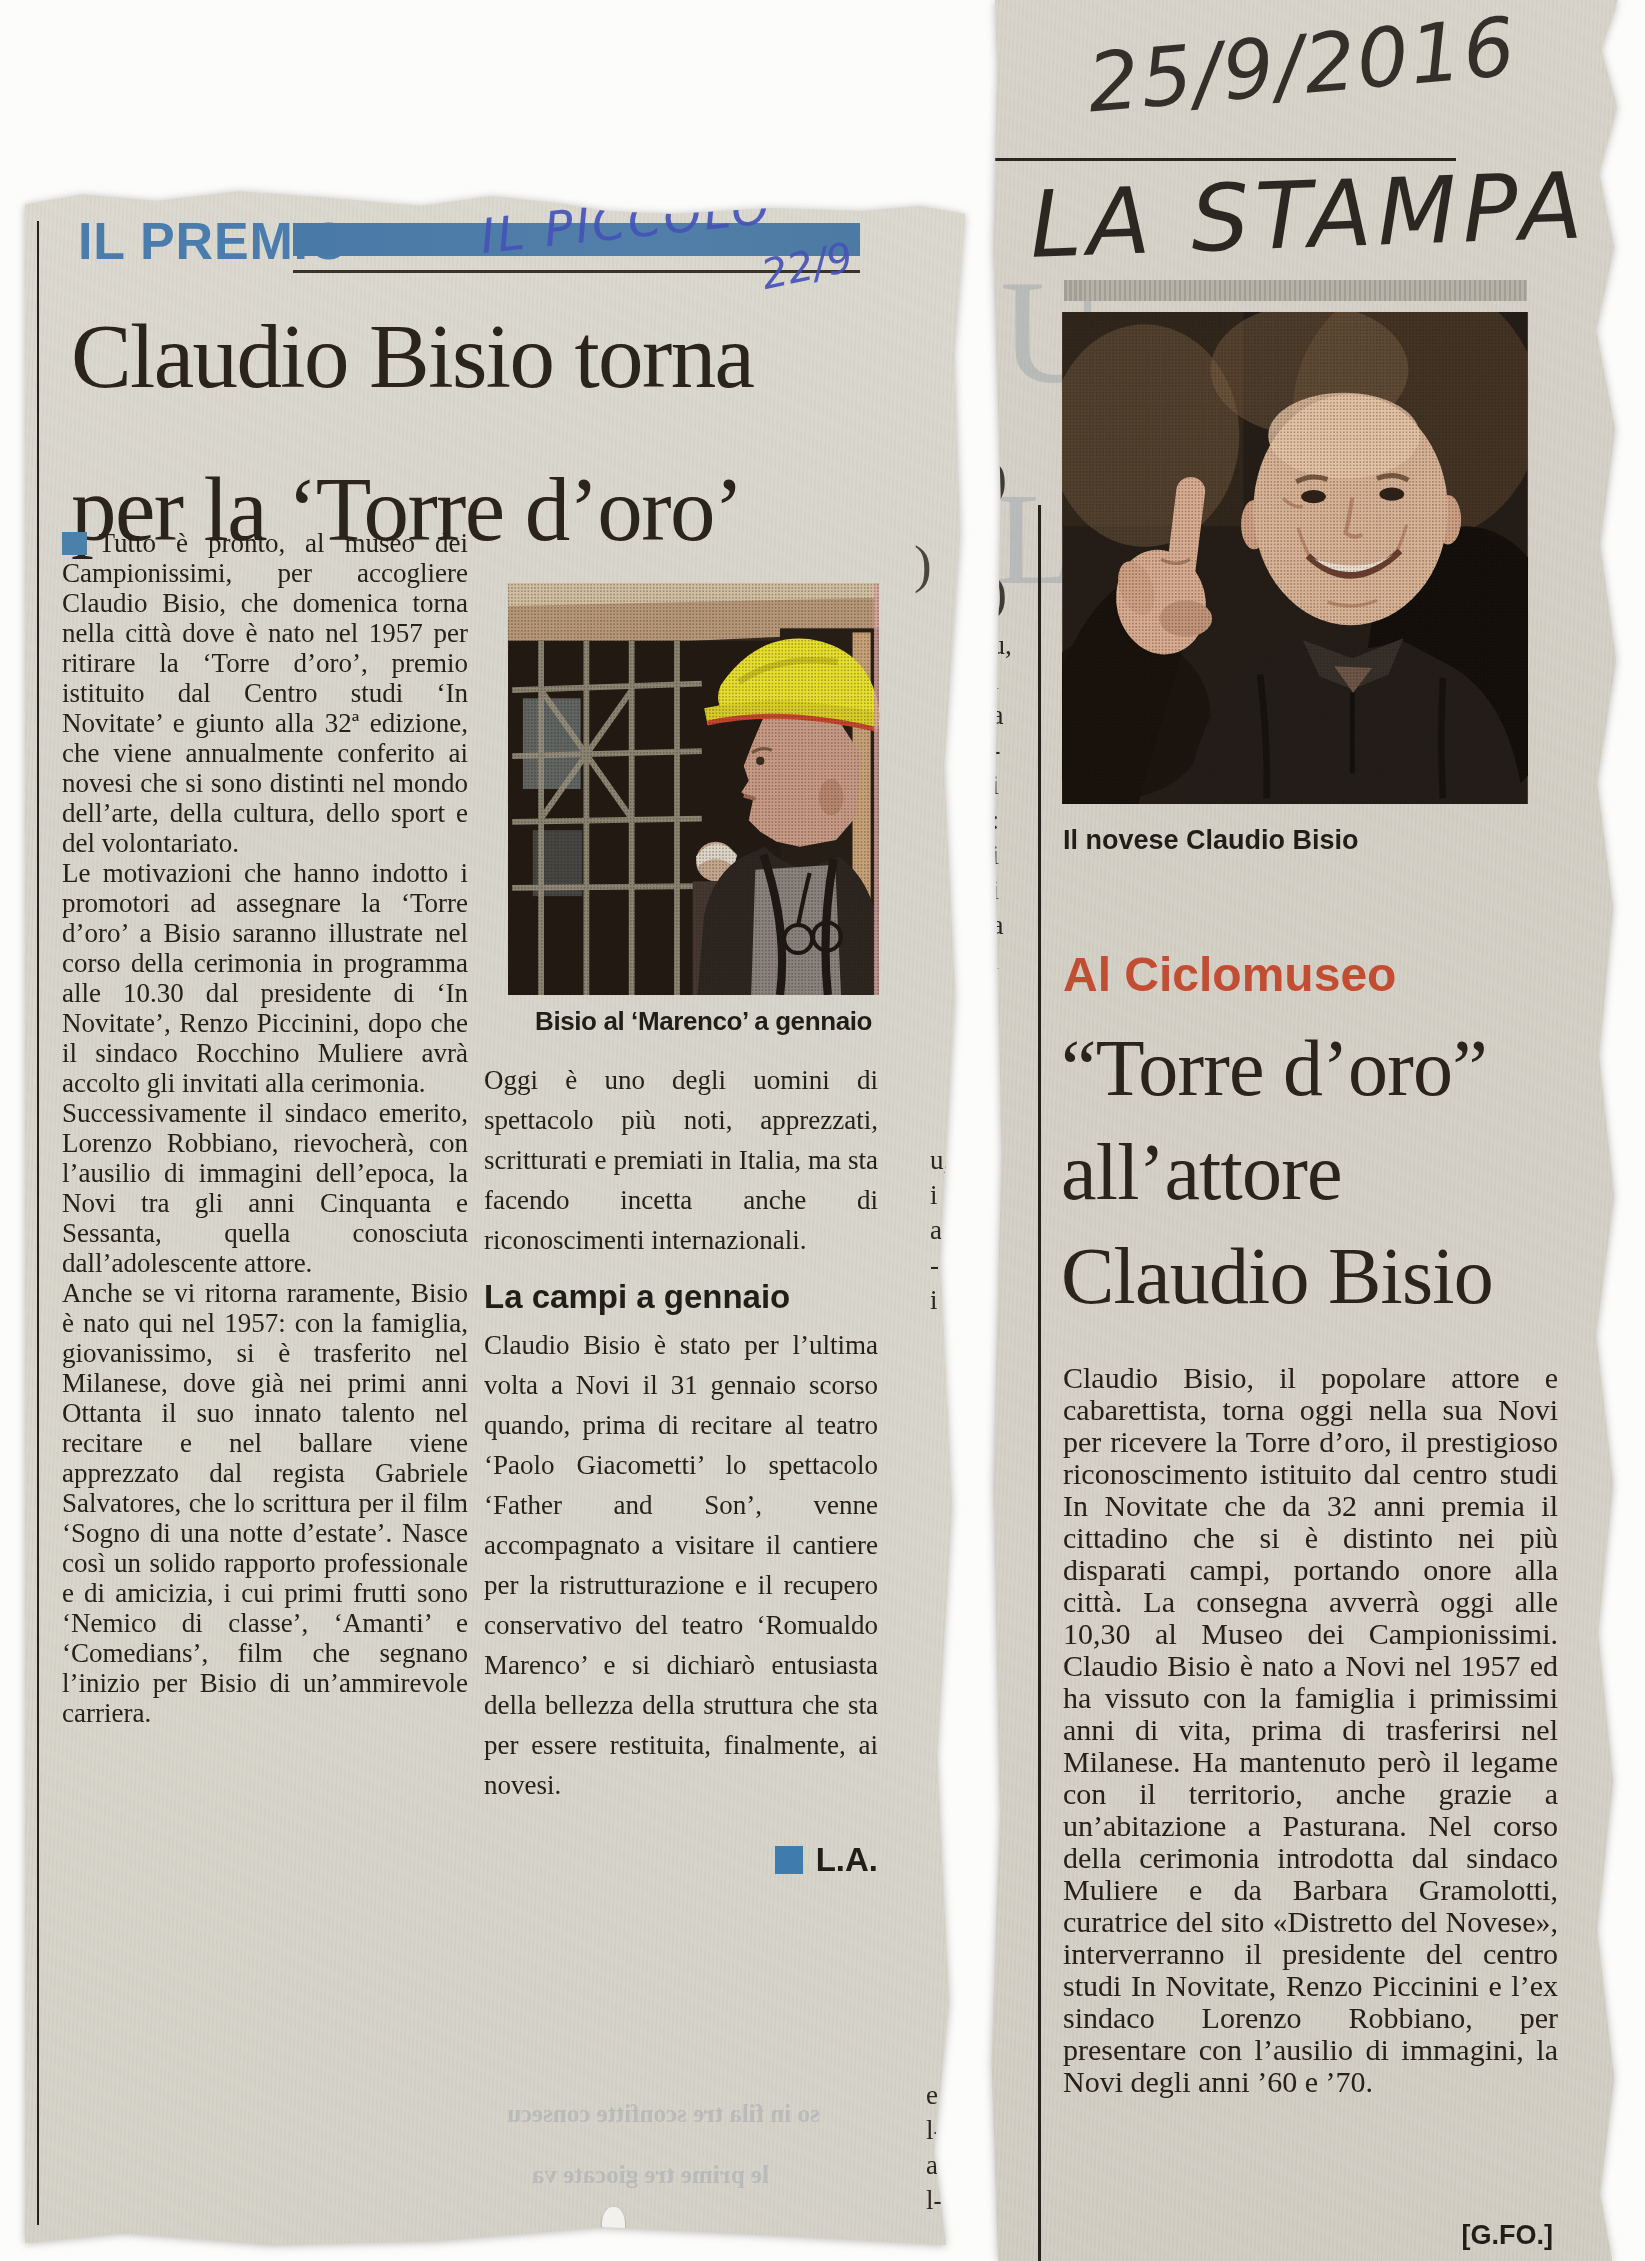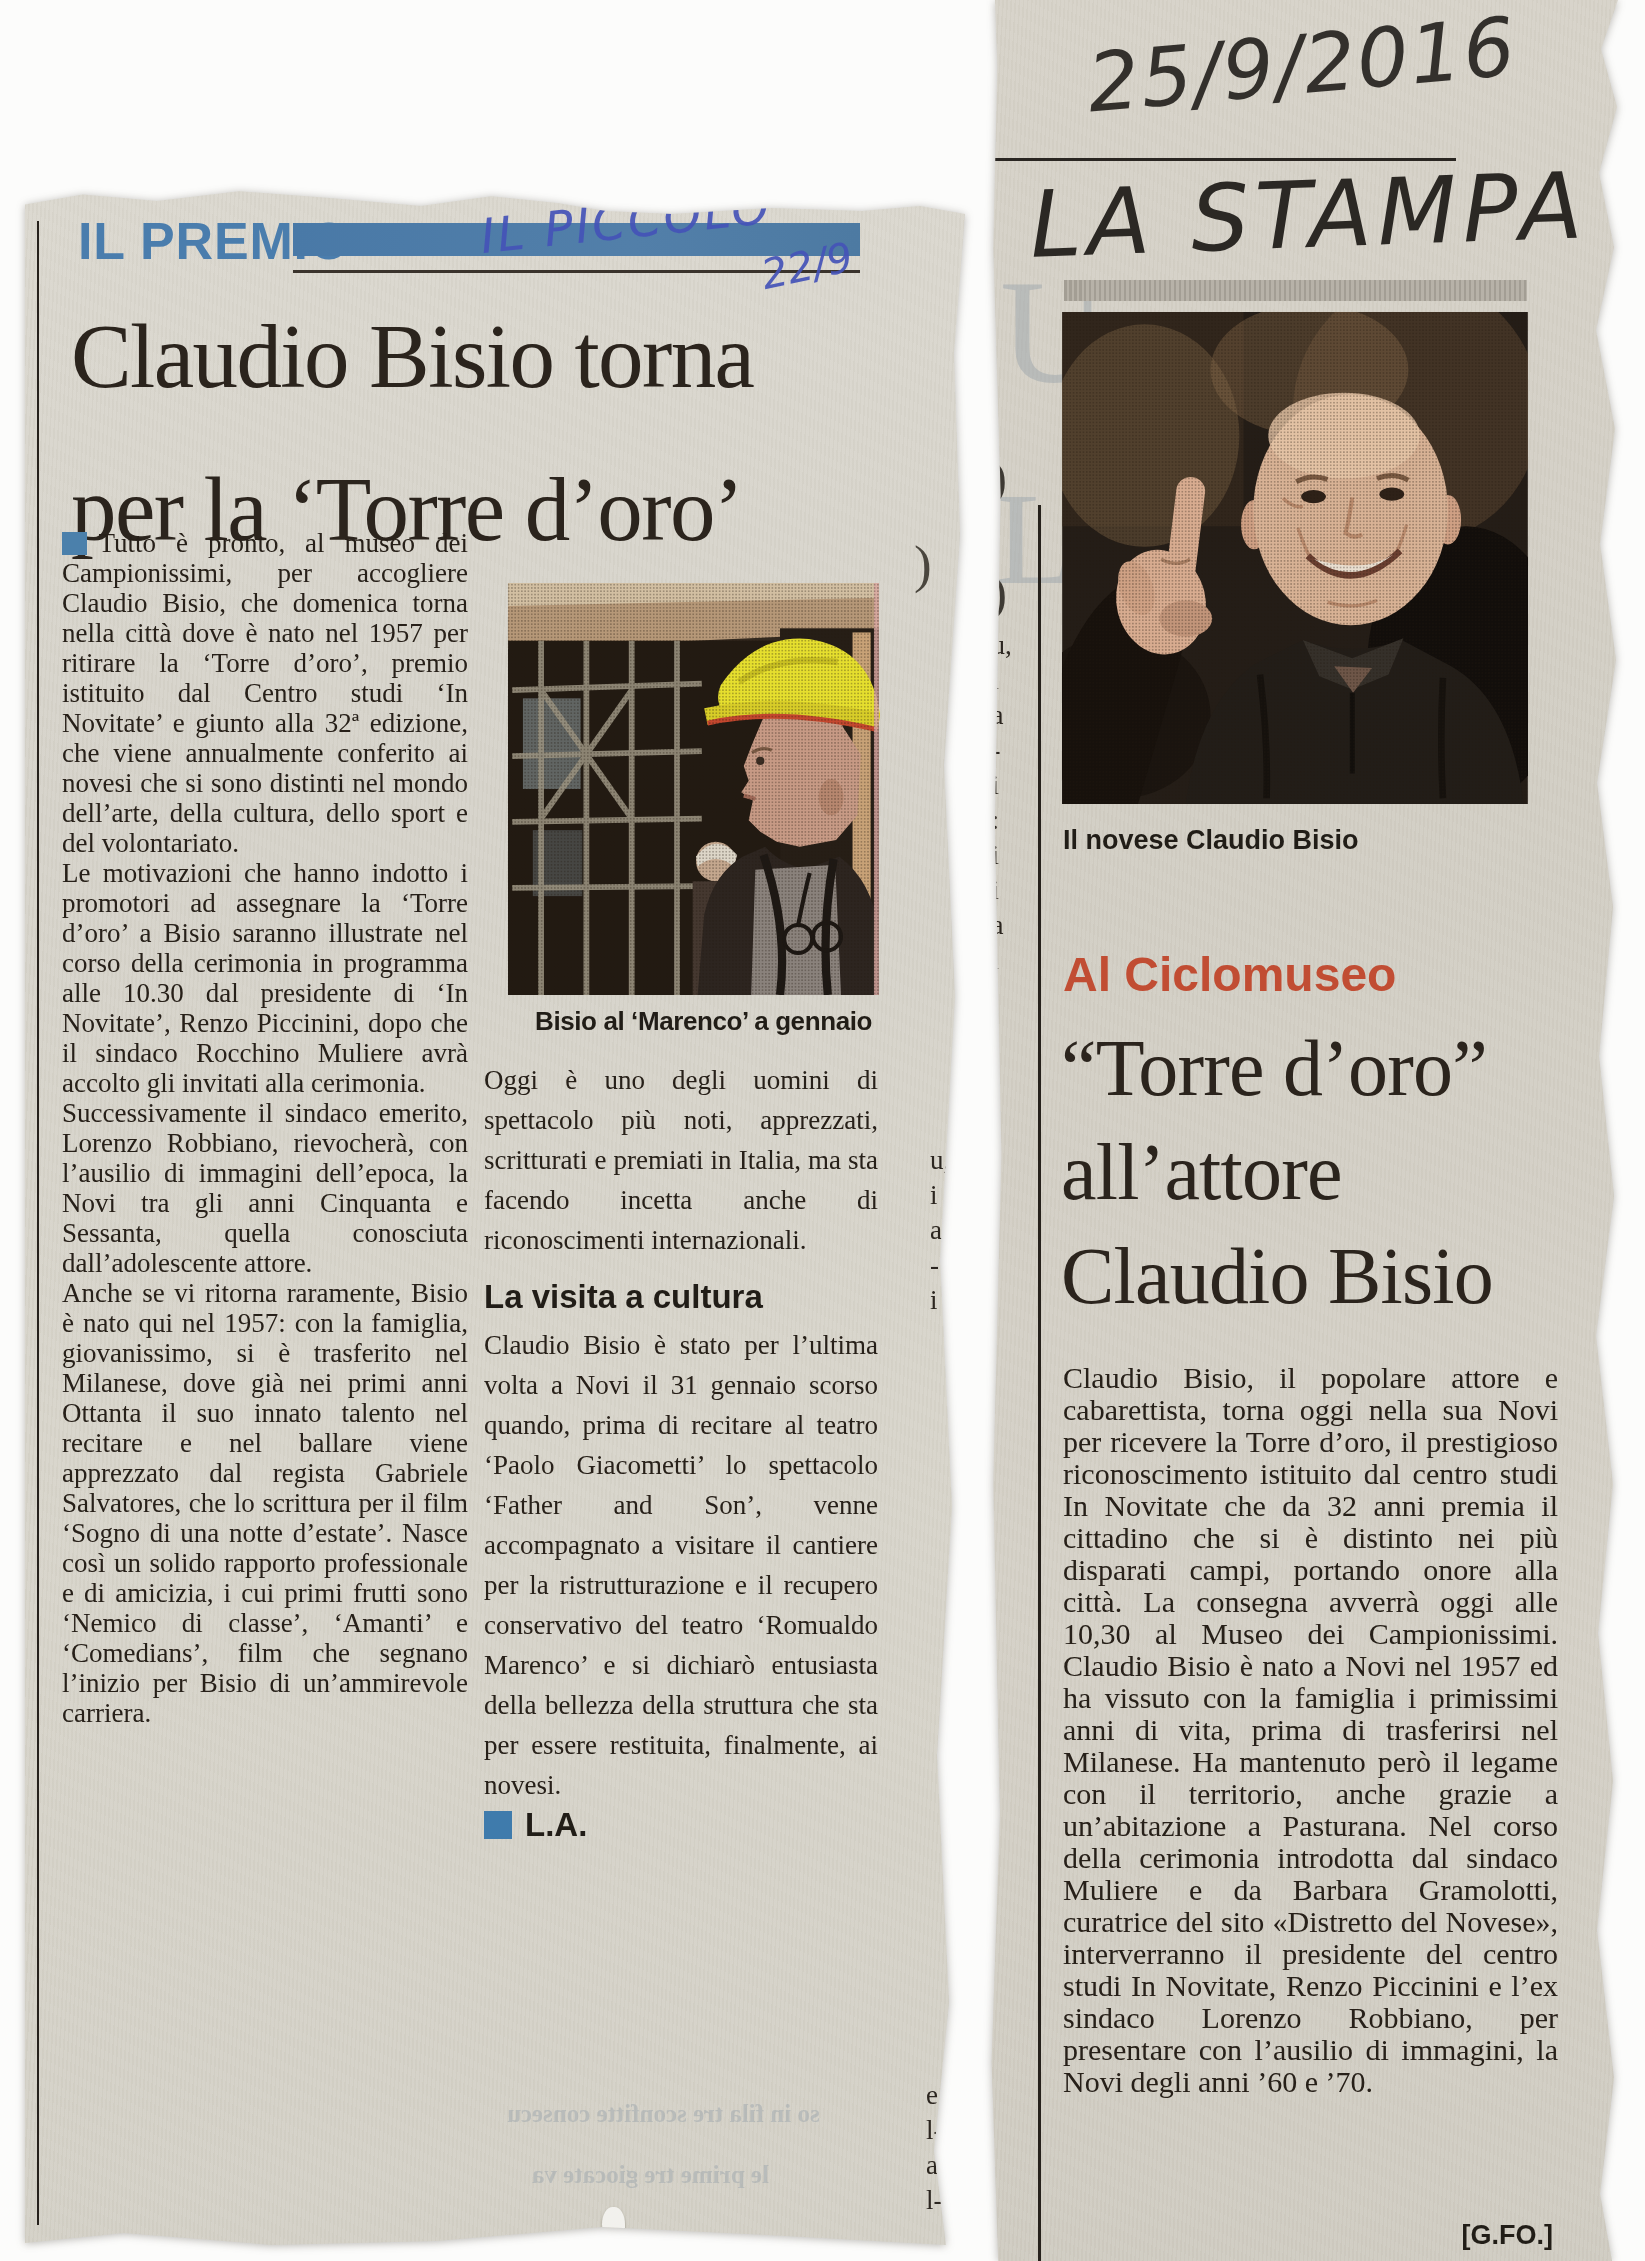--- a/index.html
+++ b/index.html
@@ -115,23 +115,23 @@
           </g>
         </g>
         <rect x="444" y="0" width="6" height="500" fill="#d9a8a2" opacity=".85"></rect>
       </svg>
     </div>
 
     <div class="abs boldsans" style="left:474px;top:818px;width:388px;font-size:26px;letter-spacing:-0.4px;margin-left:36px;">Bisio al ‘Marenco’ a gennaio</div>
 
     <div class="abs bodytext" style="left:459px;top:872px;width:394px;font-size:27px;line-height:40px;">
       <p>Oggi è uno degli uomini di spettacolo più noti, apprezzati, scritturati e premiati in Italia, ma sta facendo incetta anche di riconoscimenti internazionali.</p>
-      <div class="boldsans" style="font-size:33px;margin:16.5px 0 8.2px 0;text-align:left;">La visita a cultura</div>
+      <div class="boldsans" style="font-size:33px;margin:16.5px 0 8.2px 0;text-align:left;">La campi a gennaio</div>
       <p>Claudio Bisio è stato per l’ultima volta a Novi il 31 gennaio scorso quando, prima di recitare al teatro ‘Paolo Giacometti’ lo spettacolo ‘Father and Son’, venne accompagnato a visitare il cantiere per la ristrutturazione e il recupero conservativo del teatro ‘Romualdo Marenco’ e si dichiarò entusiasta della bellezza della struttura che sta per essere restituita, finalmente, ai novesi.</p>
-      <div style="text-align:left;">
+      <div style="text-align:right;margin-top:35px;">
         <span style="display:inline-block;width:28px;height:28px;background:#3f7bac;margin-right:13px;vertical-align:-3.3px;"></span><span class="boldsans" style="font-size:33px;">L.A.</span>
       </div>
     </div>
 
     <div class="abs ghost" style="left:482px;top:1912px;font-size:25px;font-weight:bold;transform:scaleX(-1);">so in fila tre sconfitte consecu</div>
     <div class="abs ghost" style="left:507px;top:1973px;font-size:25px;font-weight:bold;transform:scaleX(-1);">le prime tre giocate va</div>
 
     <div class="abs" style="left:889px;top:346px;font-size:53px;color:#4a463e;">)</div>
     <div class="abs" style="left:905px;top:955px;">
       <div class="frag">u,</div>

